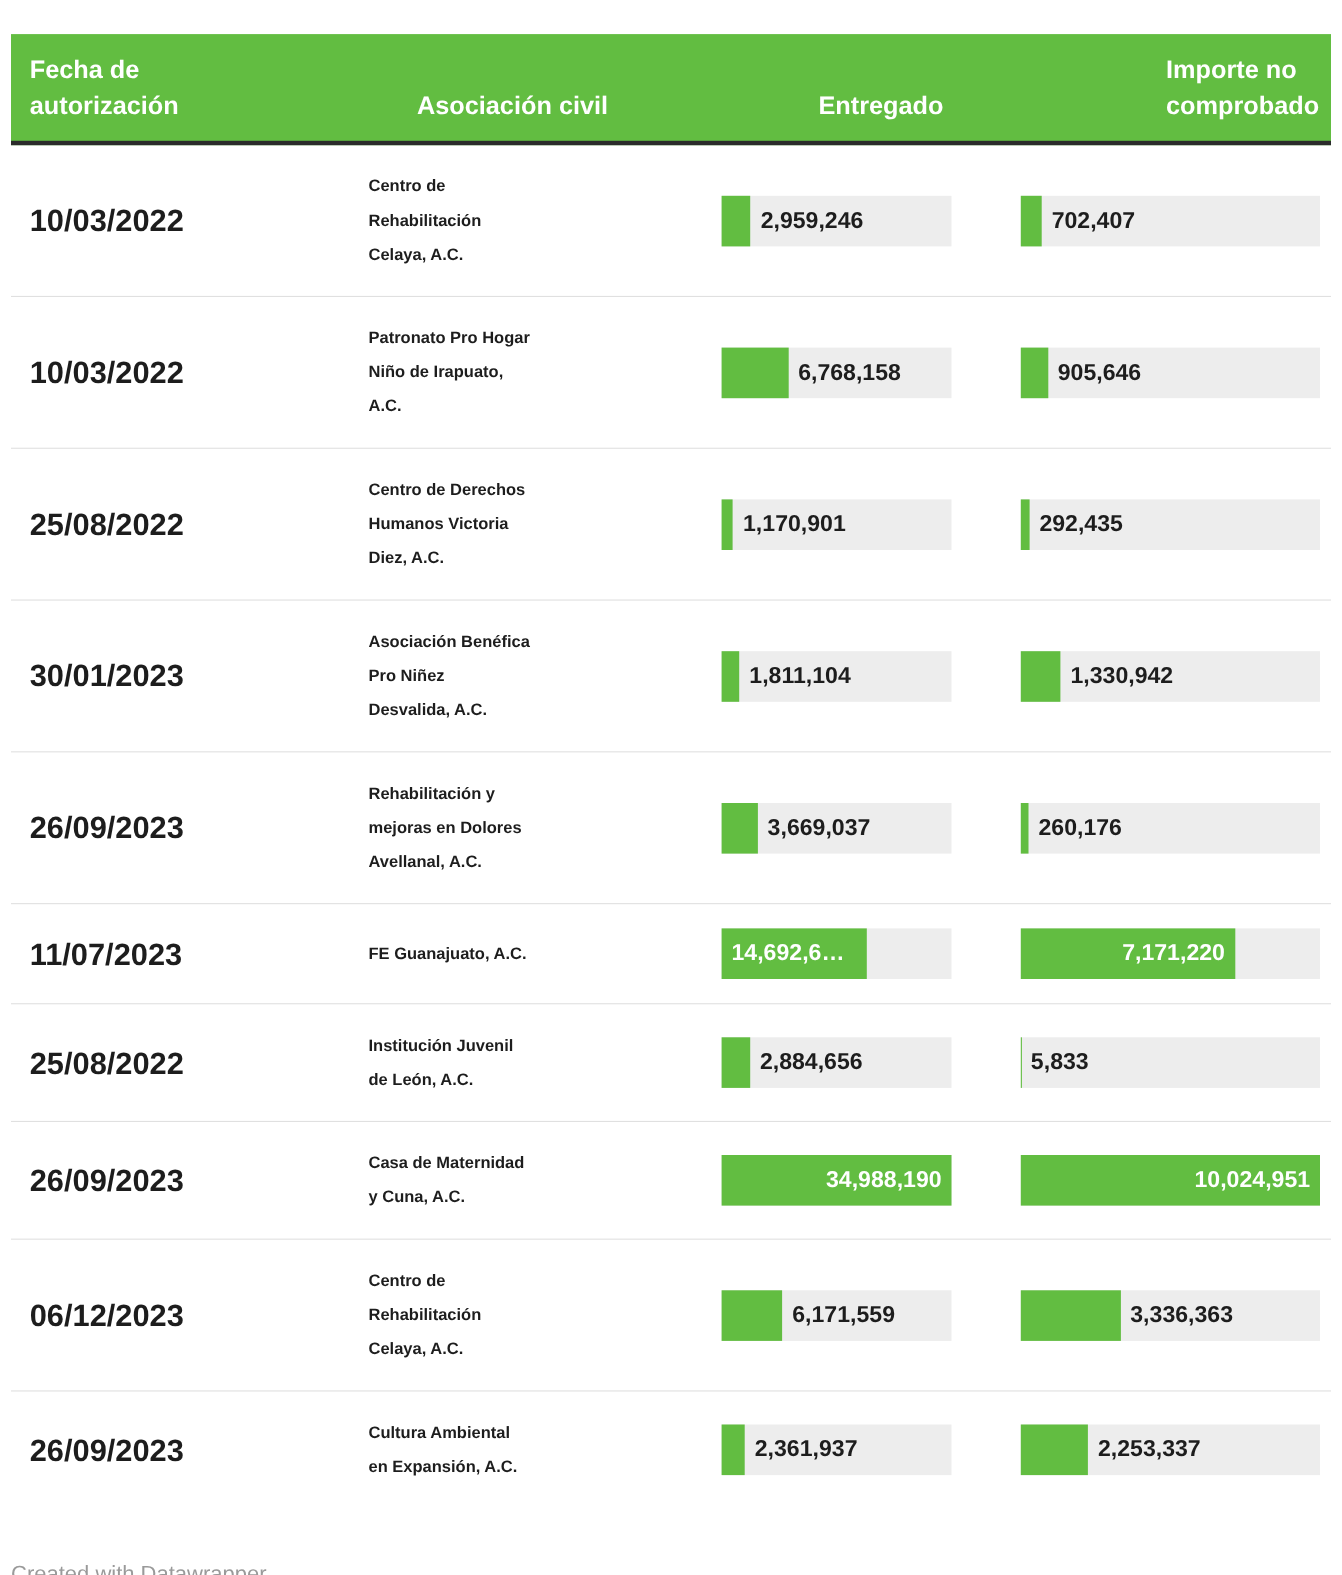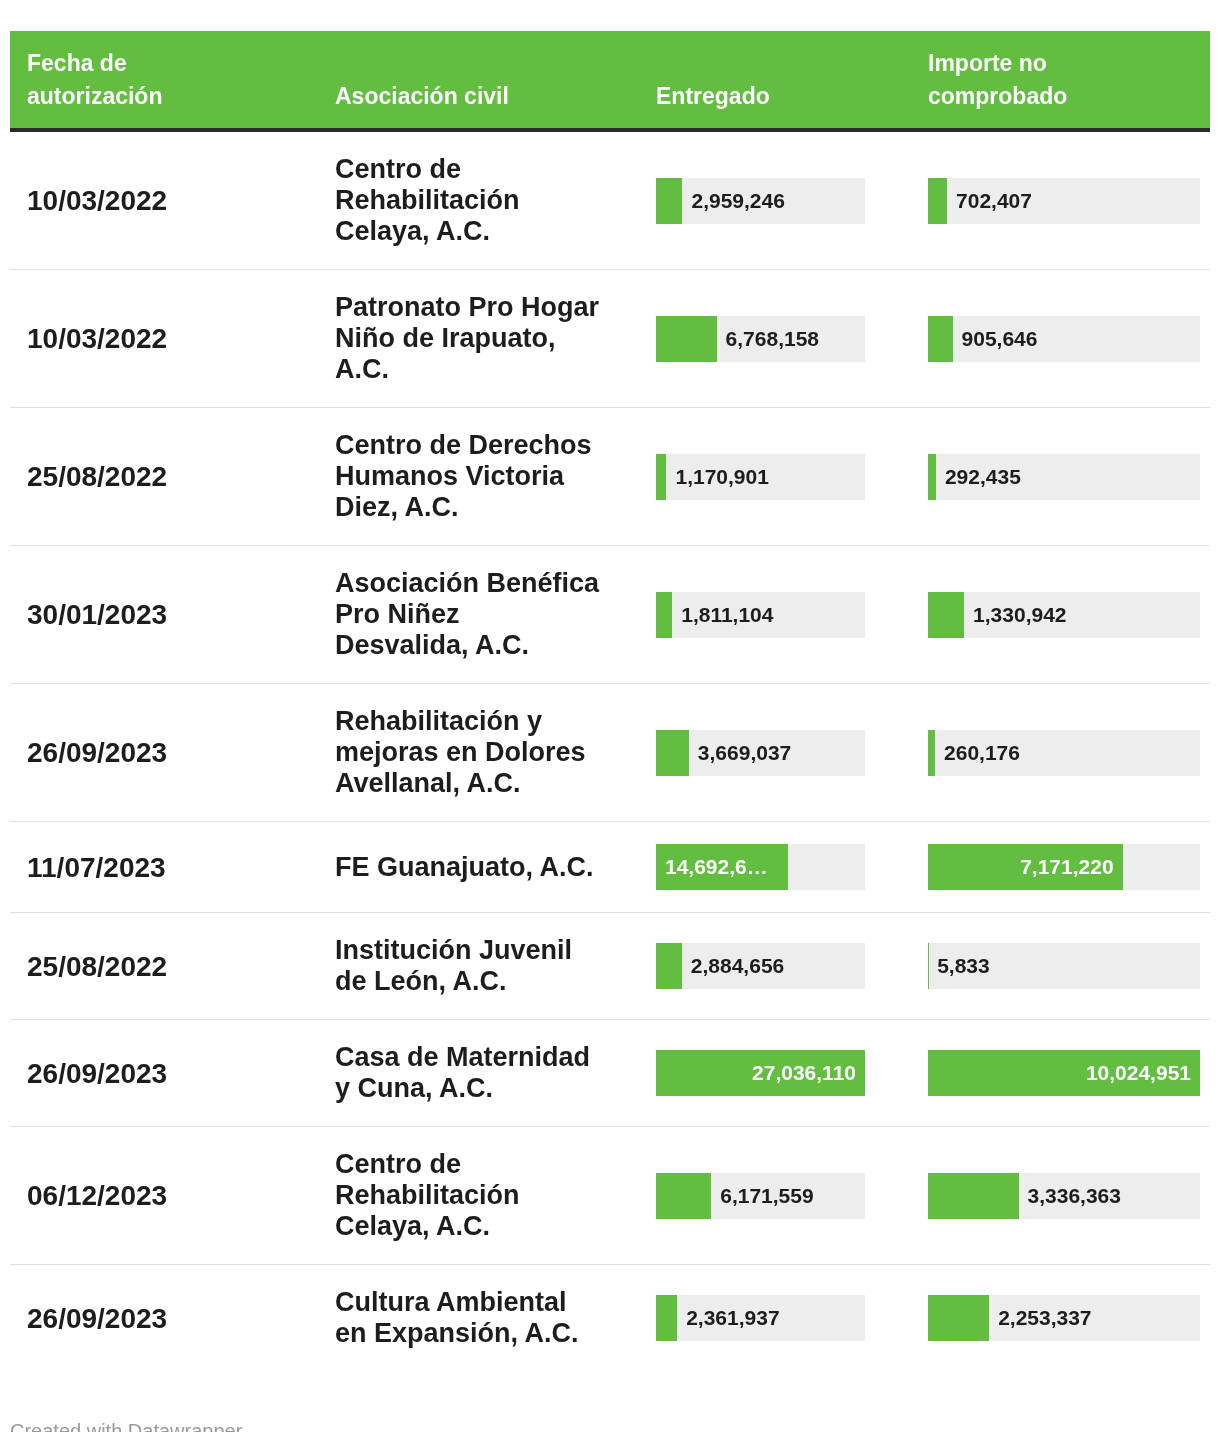--- a/index.html
+++ b/index.html
@@ -20,20 +20,21 @@
   }
   .header {
     margin: 31px 10px 0 10px;
     height: 101px;
     background: var(--green);
     display: grid;
     grid-template-columns: 325px 321px 272px 282px;
     align-items: end;
     padding-bottom: 15px;
     border-bottom: 4px solid var(--header_underline);
+    gap: 44px;
   }
   .header-cell {
     color: var(--header_text);
     font-size: 23px;
     font-weight: 700;
     line-height: 33px;
     white-space: pre-line;
   }
   .header-cell.date { padding-left: 17px; }
   .rows { margin: 0 10px; }
@@ -45,21 +46,21 @@
   }
   .row + .row { border-top: 1px solid var(--separator); }
   .cell.date {
     padding-left: 17px;
     font-size: 28px;
     font-weight: 700;
     color: var(--dark_text);
     line-height: 31px;
   }
   .cell.org {
-    font-size: 27px;
+    font-size: 15px;
     font-weight: 700;
     color: var(--dark_text);
     line-height: 31px;
     white-space: pre-line;
     padding-right: 36px;
   }
   .bar {
     position: relative;
     height: 46px;
     background: var(--track);
@@ -236,21 +237,21 @@
       </div>
     </div>
 
     <div class="row">
       <div class="cell date">26/09/2023</div>
       <div class="cell org">Casa de Maternidad
 y Cuna, A.C.</div>
       <div class="cell barcell">
         <div class="bar entregado">
           <div class="fill" style="width: 100%;"></div>
-          <span class="val white" style="right: calc(0% + 9px);">27,036,110</span>
+          <span class="val white" style="right: calc(0% + 9px);">34,988,190</span>
         </div>
       </div>
       <div class="cell barcell">
         <div class="bar importe">
           <div class="fill" style="width: 100%;"></div>
           <span class="val white" style="right: calc(0% + 9px);">10,024,951</span>
         </div>
       </div>
     </div>
 

